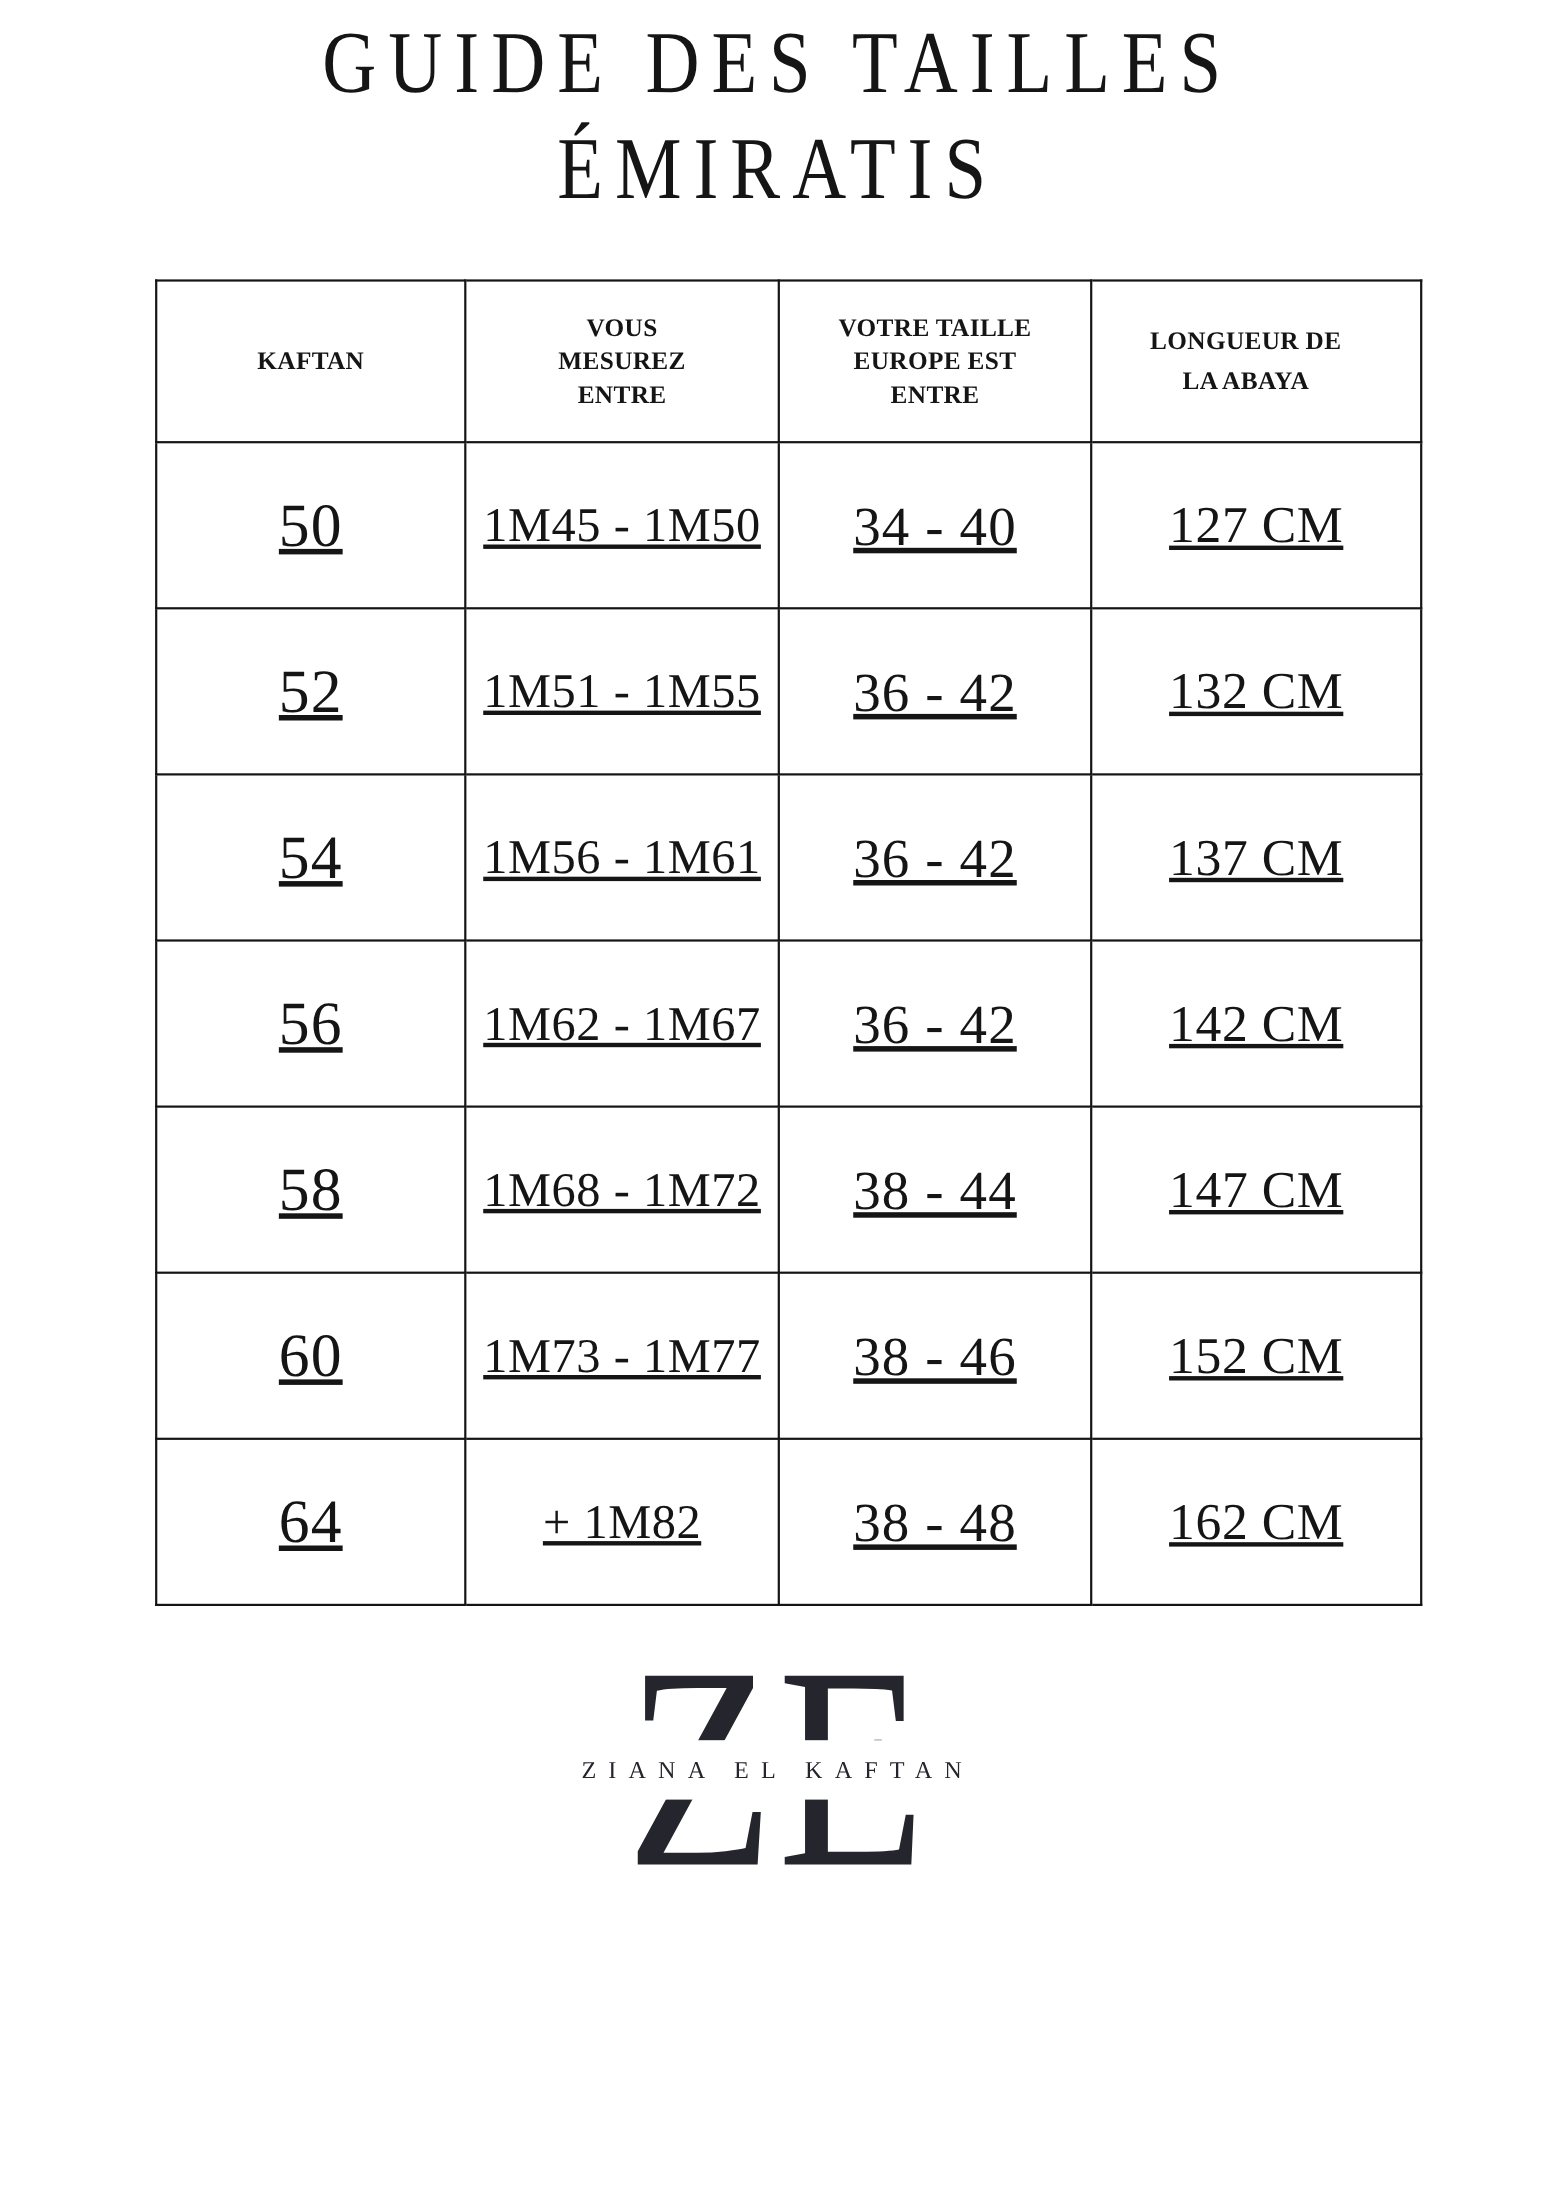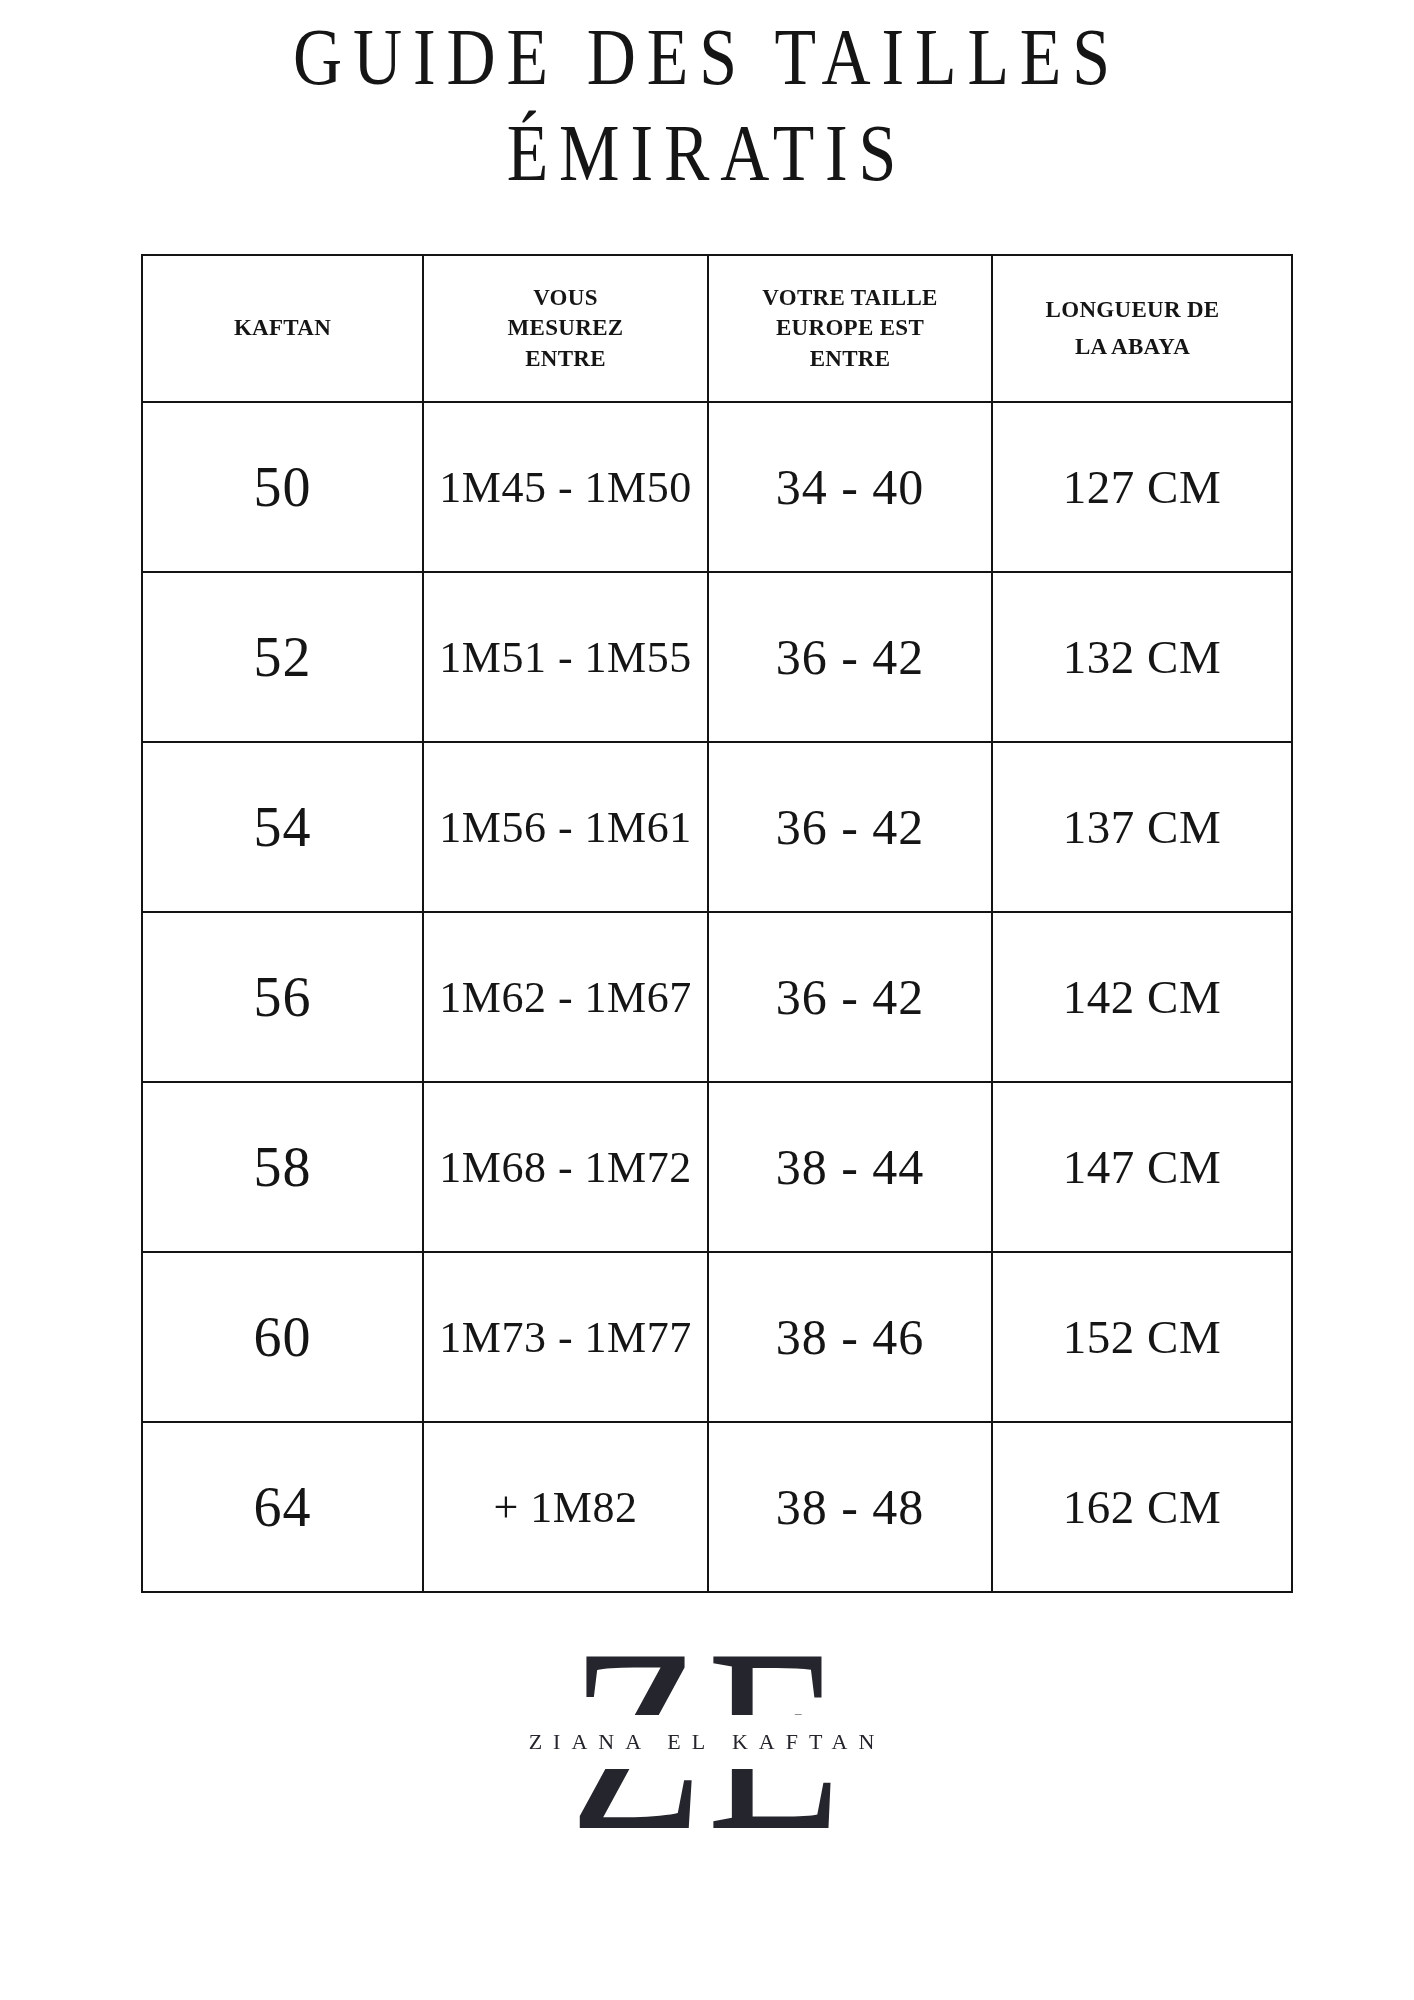--- a/index.html
+++ b/index.html
@@ -45,21 +45,21 @@
   .size-table col.c2{width:285px;}
   .size-table col.c3{width:284px;}
   .size-table col.c4{width:300px;}
   .size-table th,.size-table td{
     border:2px solid var(--border);
     text-align:center;
     vertical-align:middle;
     background:var(--background);
   }
   .size-table thead tr{height:147px;}
-  .size-table tbody tr{height:170px;}
+  .size-table tbody tr{height:151px;text-decoration:underline;}
   .size-table th{
     font-size:23px;
     font-weight:700;
     letter-spacing:0.3px;
     line-height:1.32;
   }
   .size-table th .hwrap{
     max-width:185px;
     margin:0 auto;
   }

